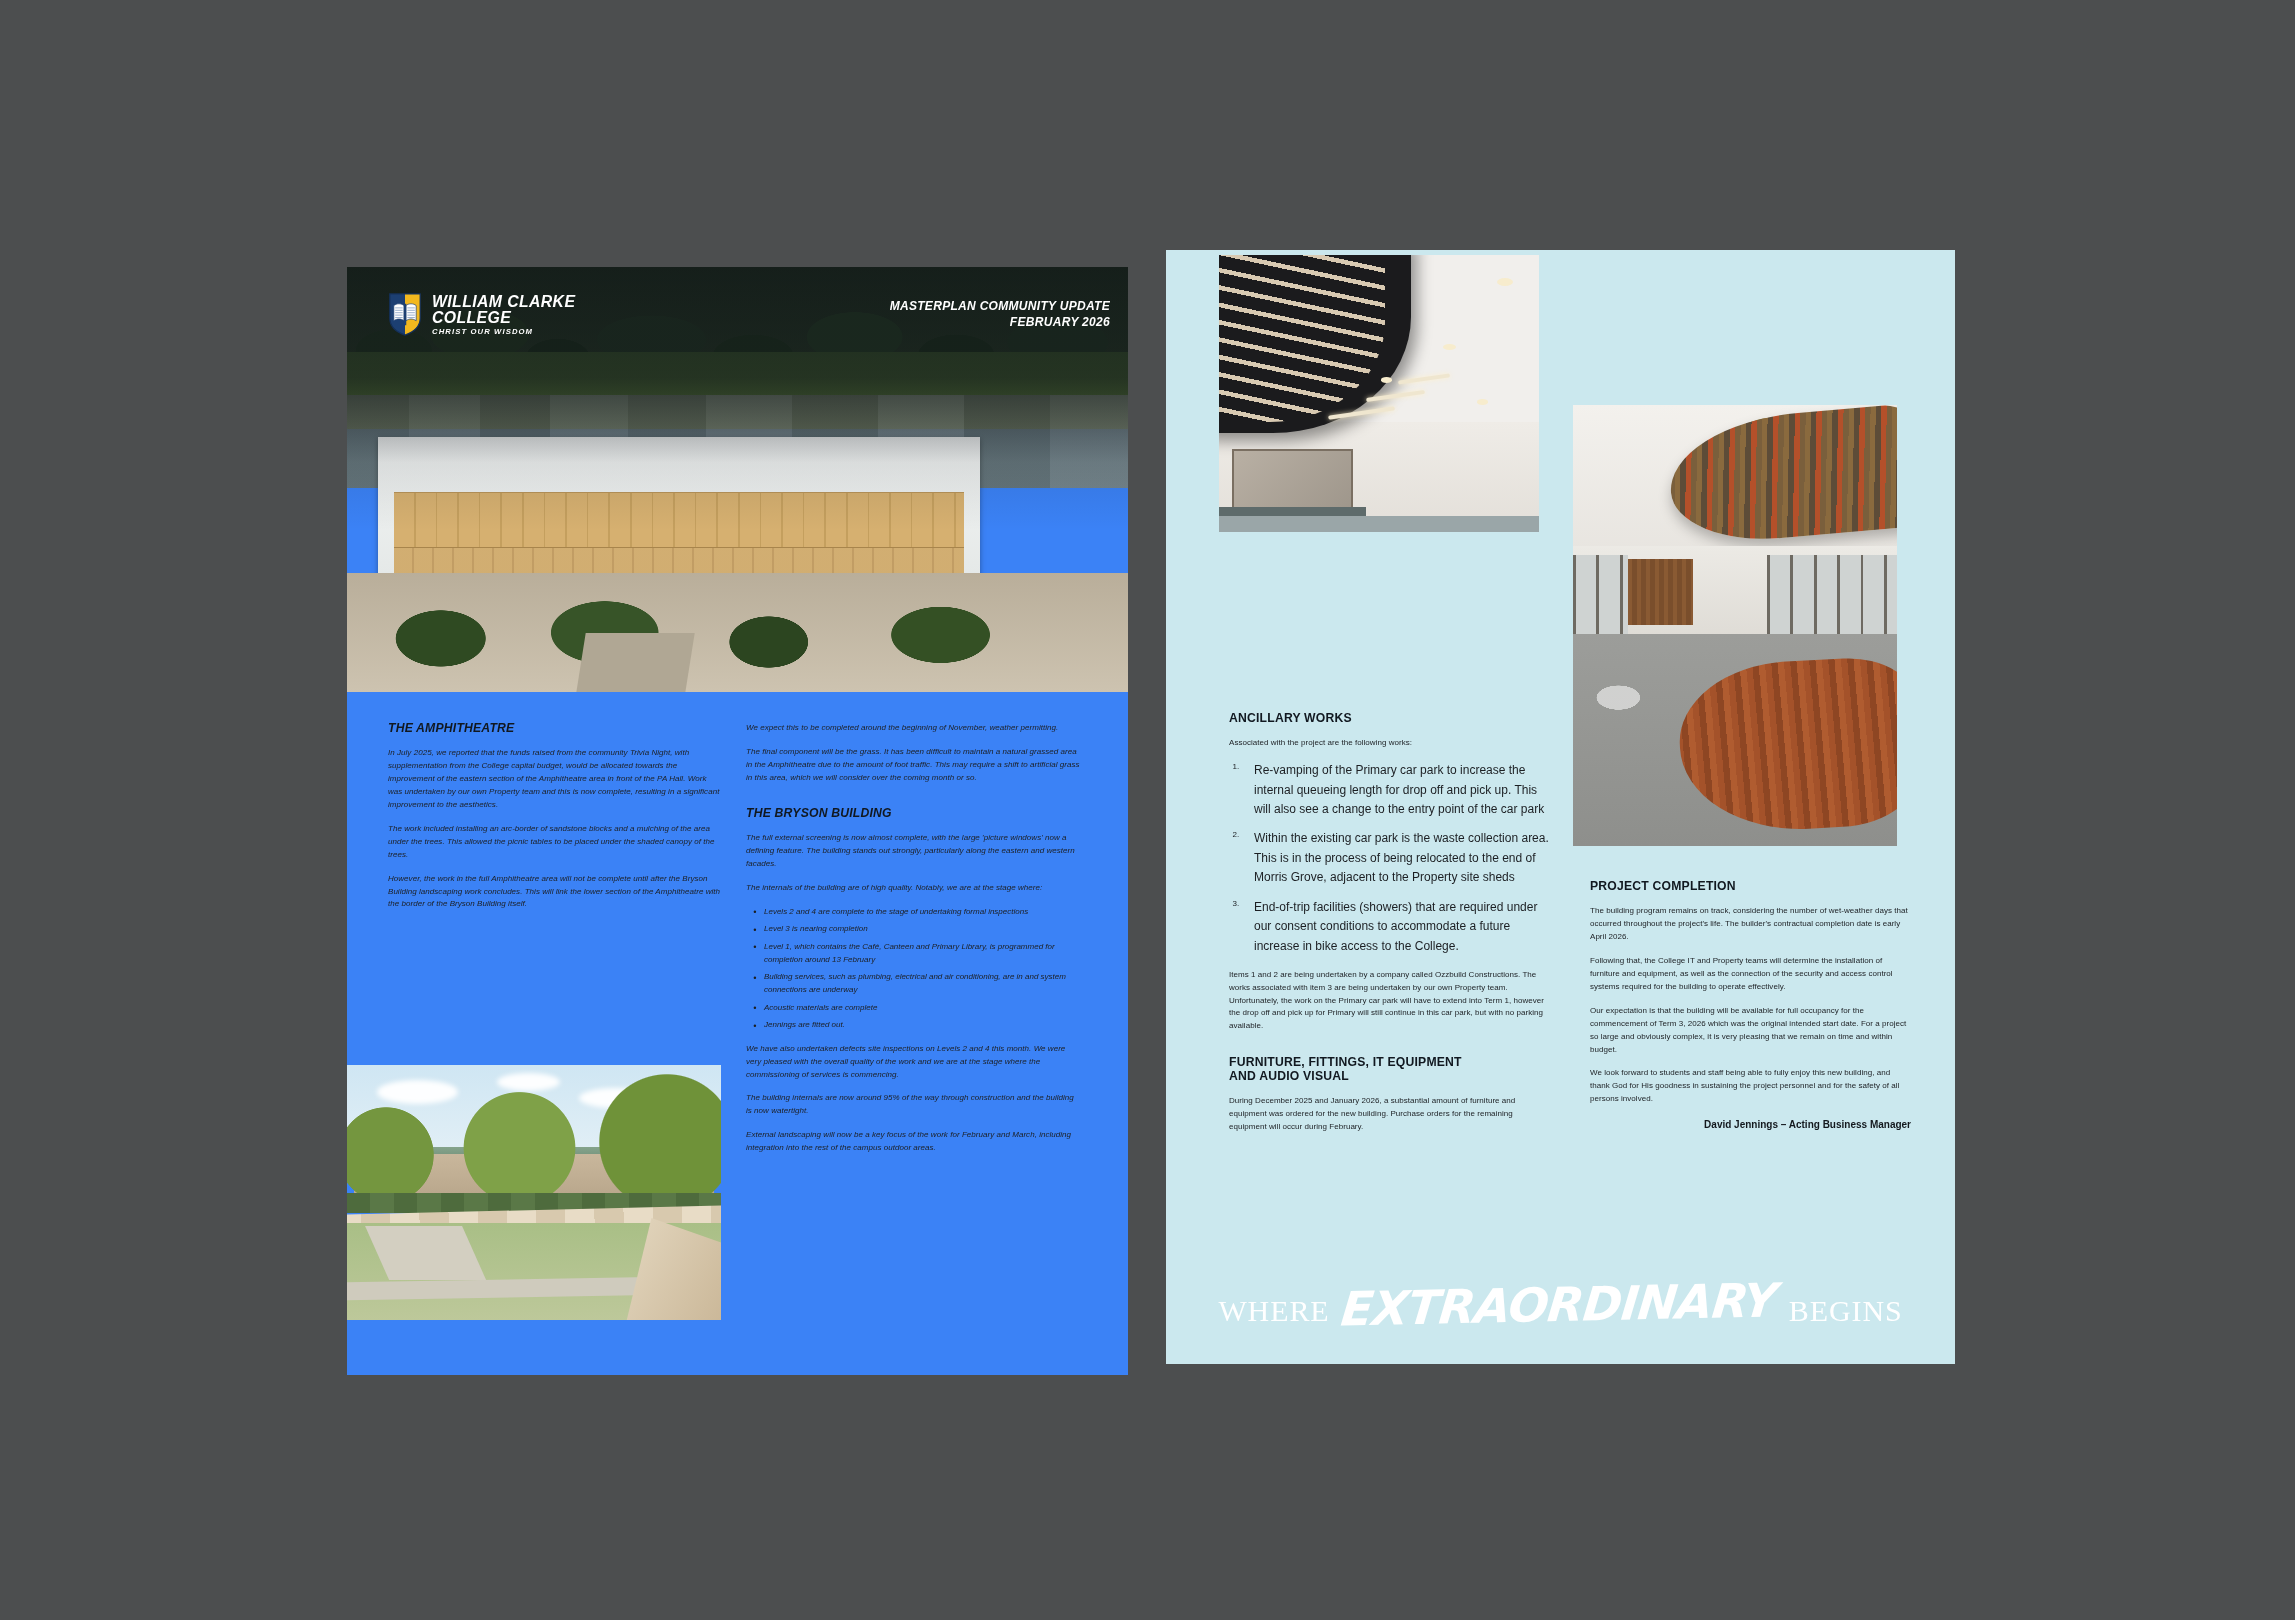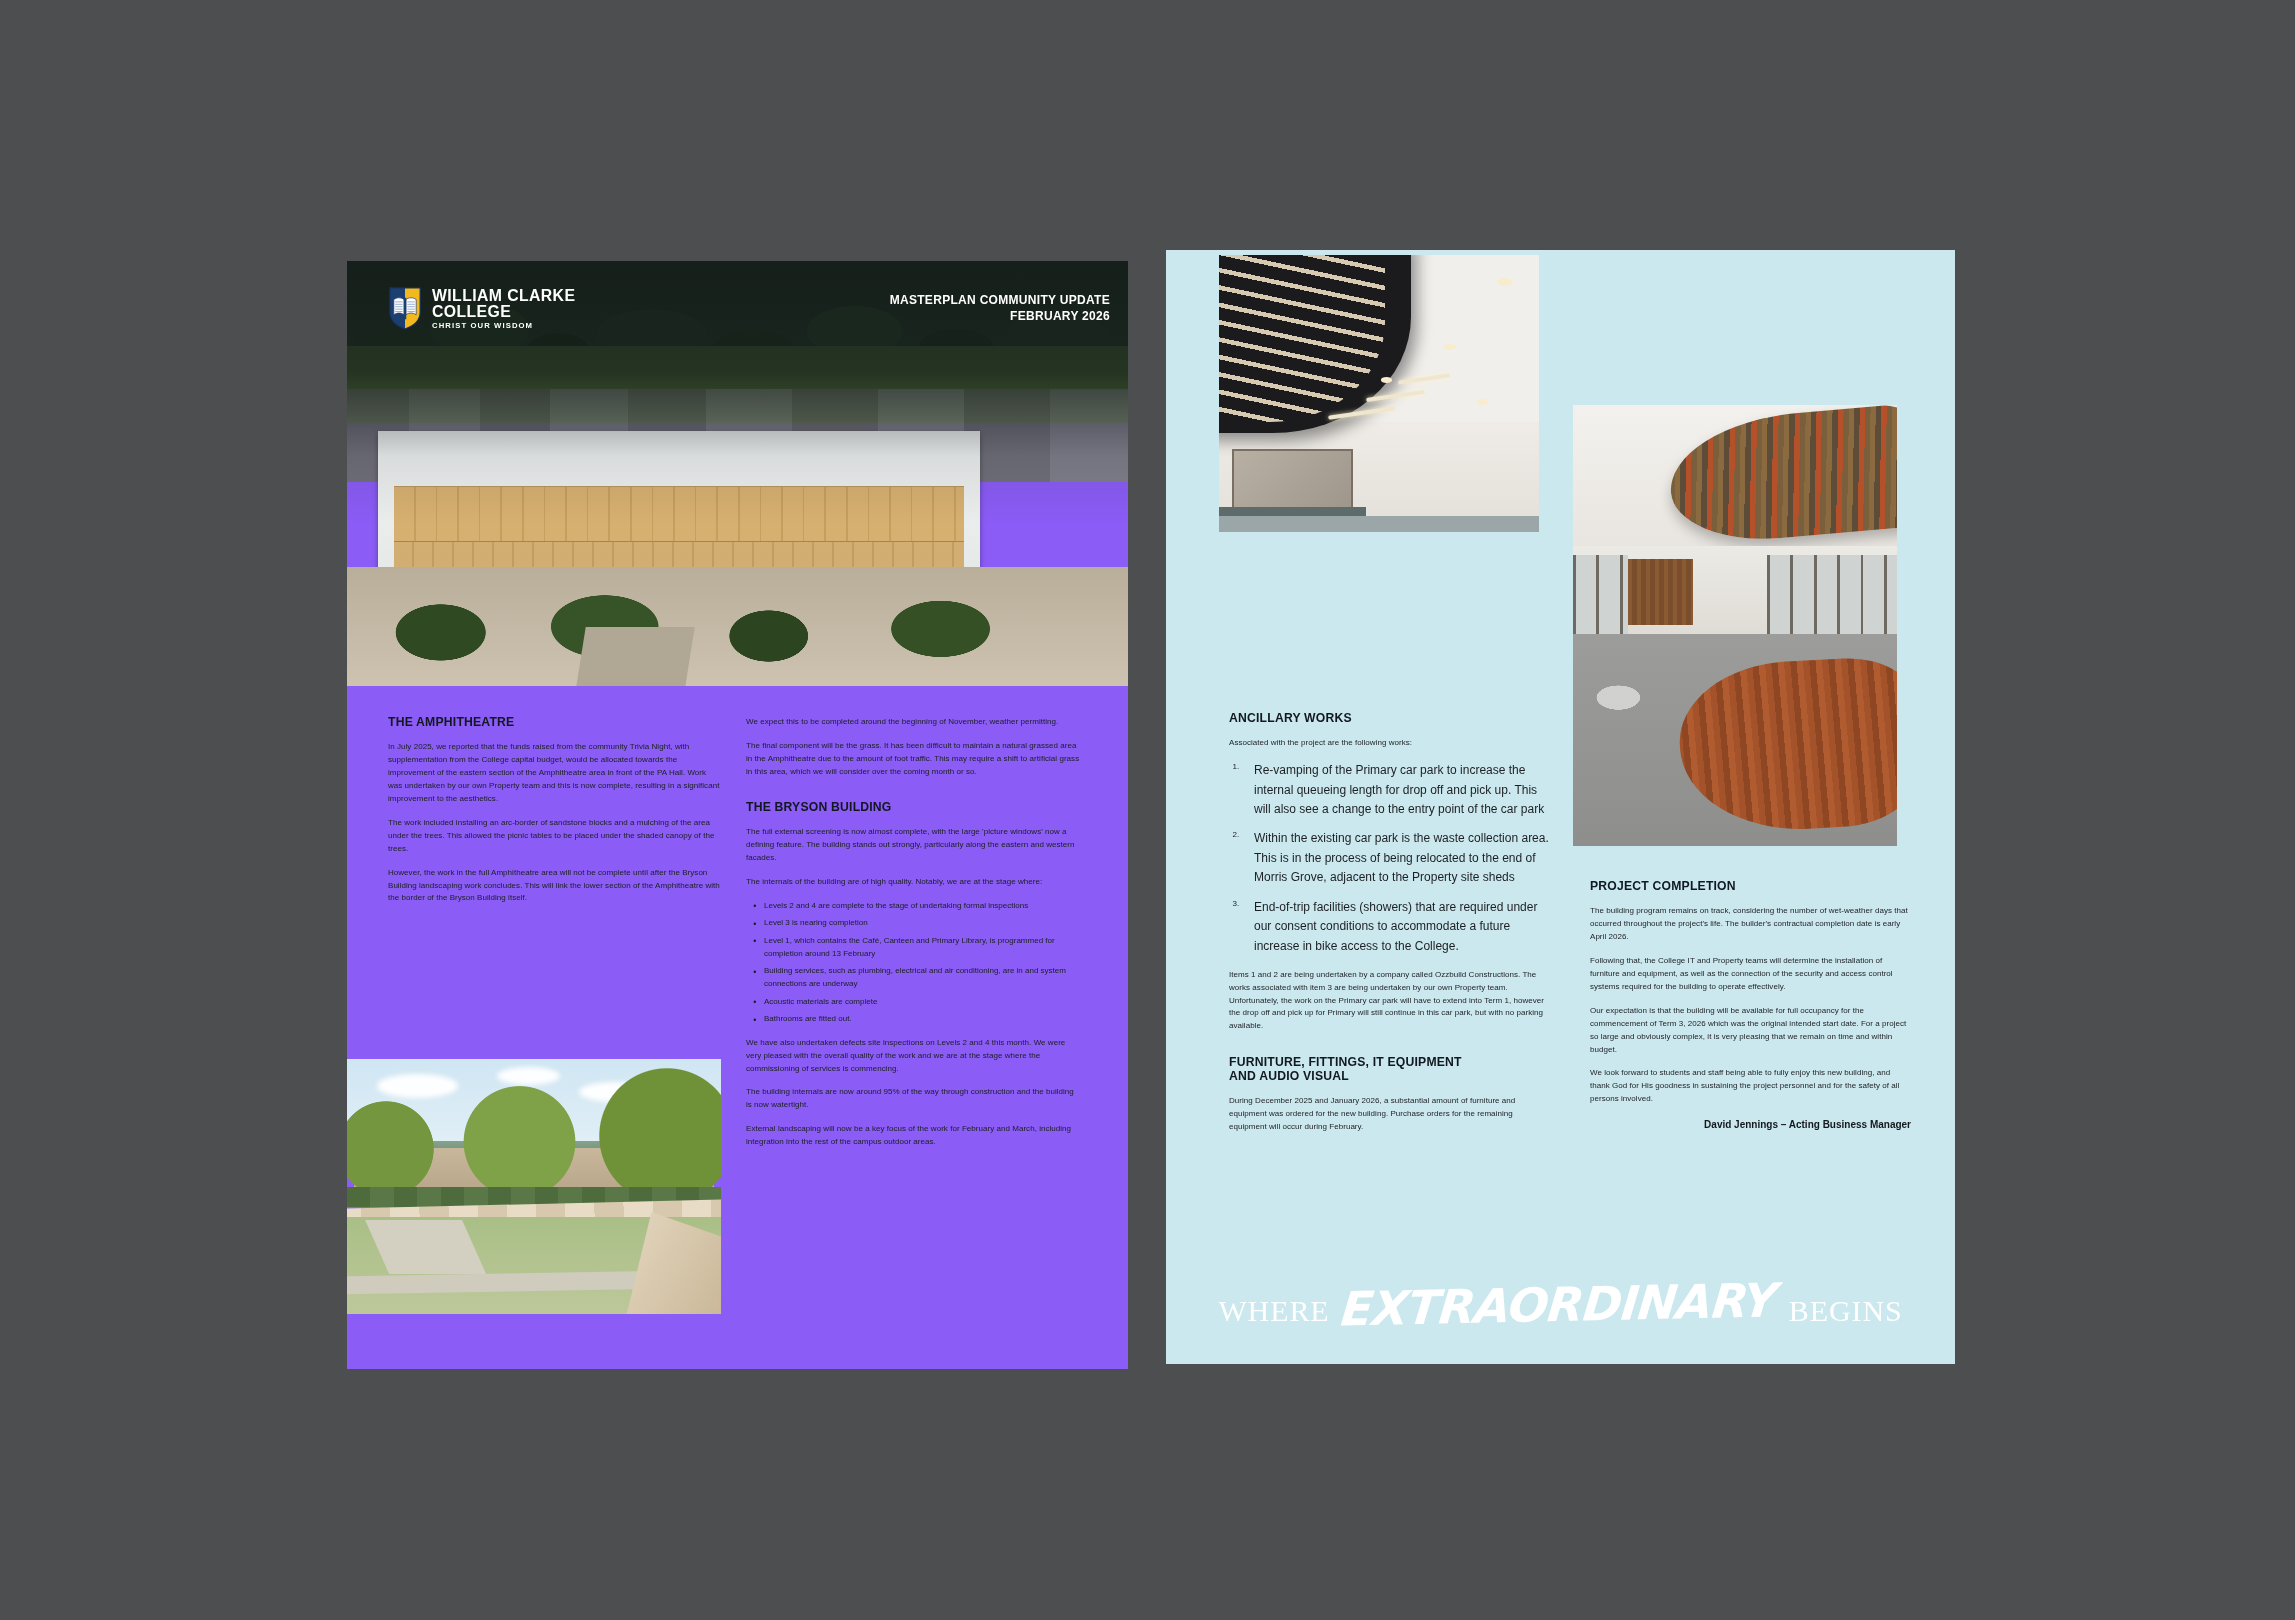--- a/index.html
+++ b/index.html
@@ -6,21 +6,21 @@
   html, body {
     width: 2295px; height: 1620px;
     background: #4c4e4f;
     font-family: "Liberation Sans", sans-serif;
     overflow: hidden;
   }
   #stage { position: relative; width: 2295px; height: 1620px; }
 
   
   .page { position: absolute; overflow: hidden; }
-  #page-one  { left: 347px;  top: 261px; width: 781px;  height: 1108px; background: #8b5cf6; }
+  #page-one  { left: 347px;  top: 267px; width: 781px;  height: 1108px; background: #3b82f6; font-style: italic; }
   #page-two  { left: 1166px; top: 250px; width: 789px;  height: 1114px; background: #cbe8ee; }
 
   
   .hero { position: absolute; left: 0; top: 0; width: 781px; height: 425px; overflow: hidden; }
   .hero-photo { position: absolute; inset: 0; }
   
   .aer-sky   { position:absolute; left:0; top:0; width:100%; height:20%;
                background:linear-gradient(#28361f,#33452a); }
   .aer-trees { position:absolute; left:0; top:0; width:100%; height:33%;
                background:
@@ -269,21 +269,21 @@
         <p class="body">The final component will be the grass. It has been difficult to maintain a natural grassed area in the Amphitheatre due to the amount of foot traffic. This may require a shift to artificial grass in this area, which we will consider over the coming month or so.</p>
         <h2 class="sec gap">THE BRYSON BUILDING</h2>
         <p class="body">The full external screening is now almost complete, with the large 'picture windows' now a defining feature. The building stands out strongly, particularly along the eastern and western facades.</p>
         <p class="body">The internals of the building are of high quality. Notably, we are at the stage where:</p>
         <ul class="bullets">
           <li>Levels 2 and 4 are complete to the stage of undertaking formal inspections</li>
           <li>Level 3 is nearing completion</li>
           <li>Level 1, which contains the Café, Canteen and Primary Library, is programmed for completion around 13 February</li>
           <li>Building services, such as plumbing, electrical and air conditioning, are in and system connections are underway</li>
           <li>Acoustic materials are complete</li>
-          <li>Bathrooms are fitted out.</li>
+          <li>Jennings are fitted out.</li>
         </ul>
         <p class="body">We have also undertaken defects site inspections on Levels 2 and 4 this month. We were very pleased with the overall quality of the work and we are at the stage where the commissioning of services is commencing.</p>
         <p class="body">The building internals are now around 95% of the way through construction and the building is now watertight.</p>
         <p class="body">External landscaping will now be a key focus of the work for February and March, including integration into the rest of the campus outdoor areas.</p>
       </div>
     </div>
 
     <div class="p1-photo">
       <div class="amp-sky"></div>
       <div class="amp-cloud" style="left:8%;top:6%;width:81px;height:23.4px;"></div>

